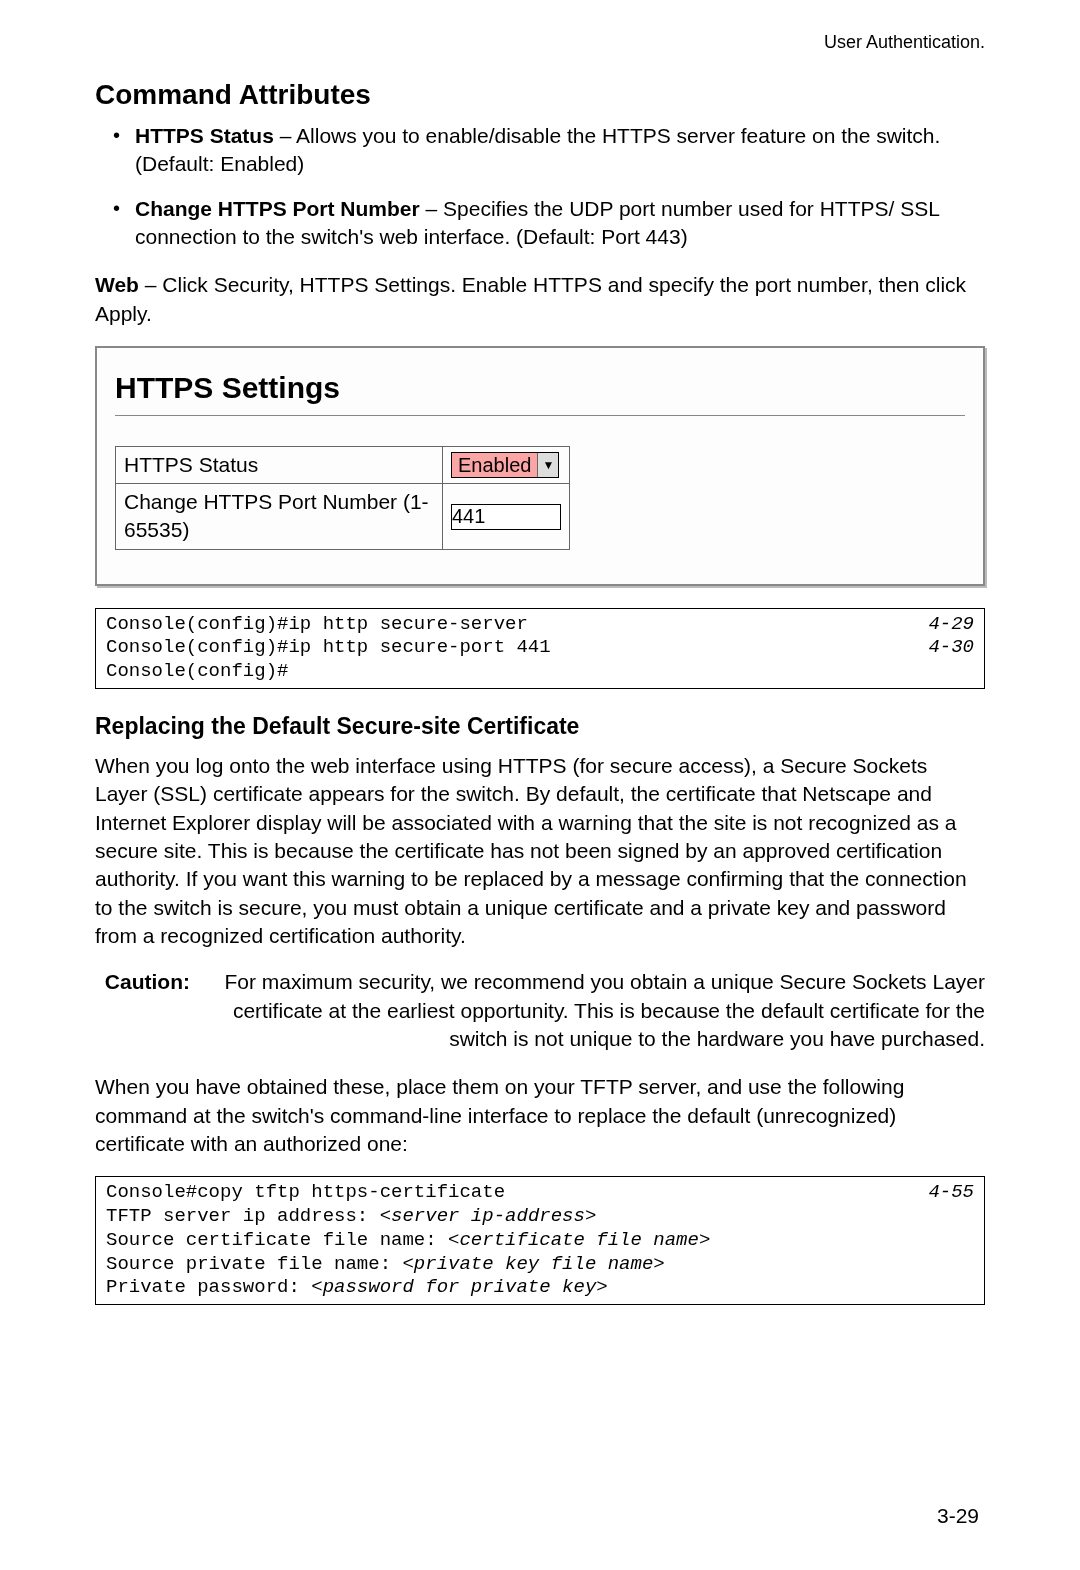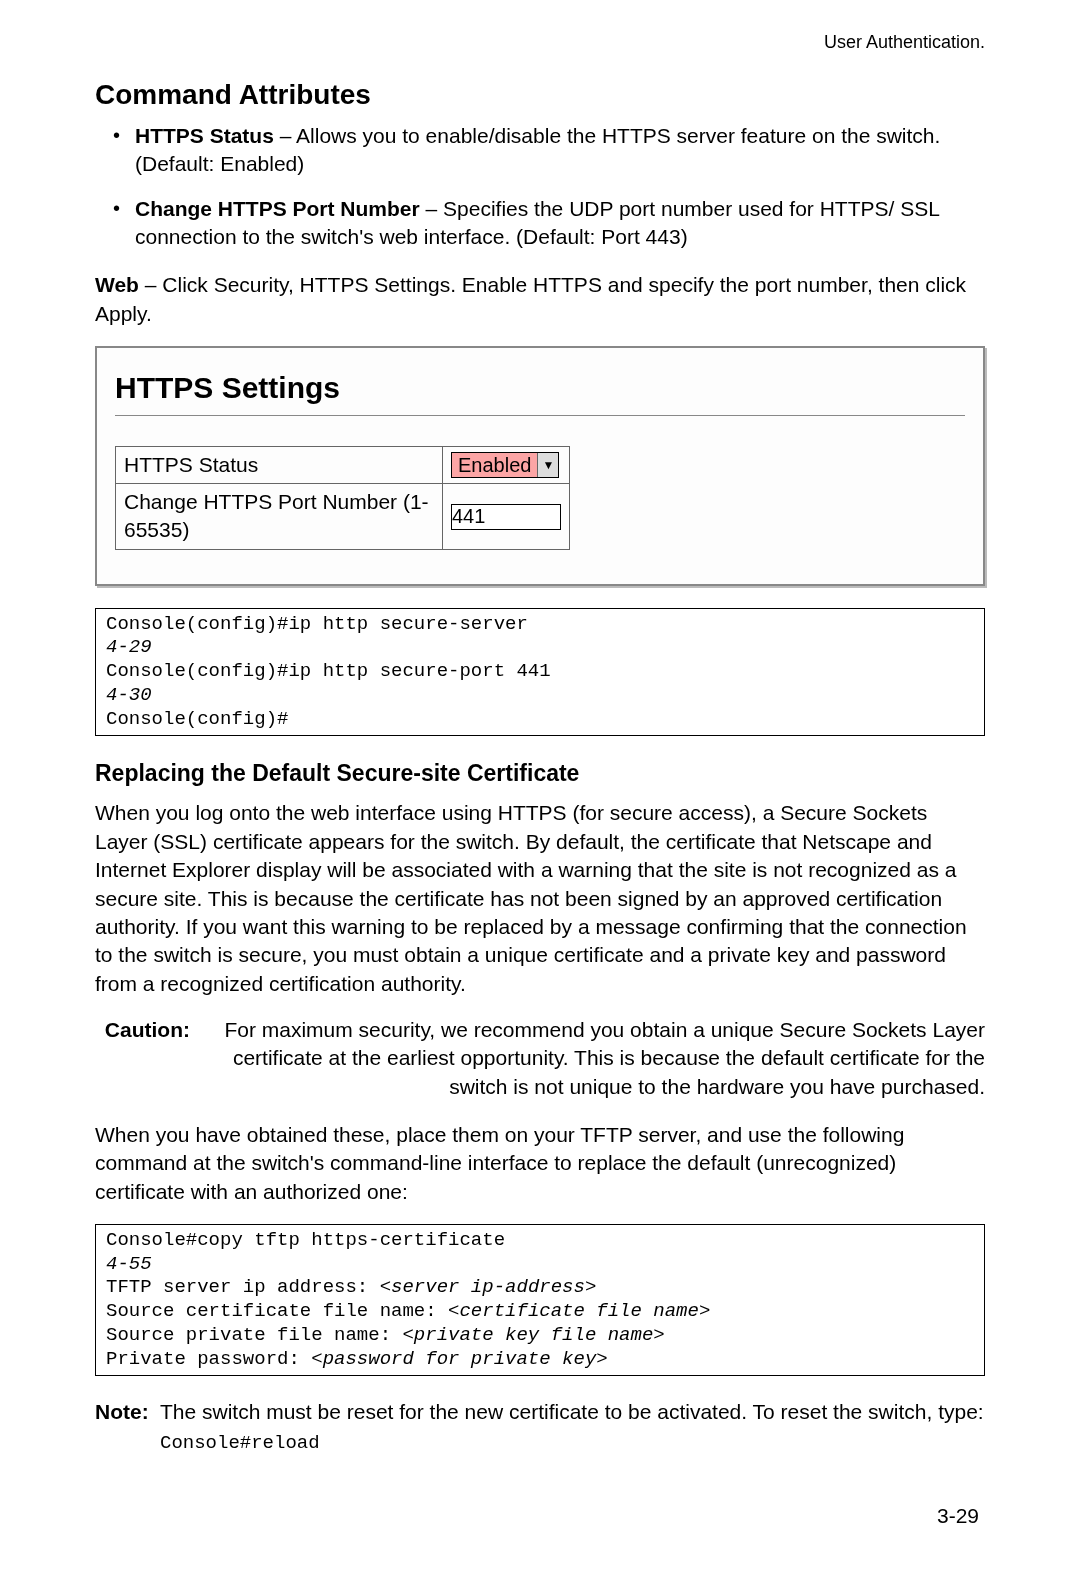--- a/index.html
+++ b/index.html
@@ -113,21 +113,20 @@
     font-family: "Courier New", monospace;
     font-size: 19px;
     padding: 4px 10px;
     margin: 6px 0 22px 0;
     white-space: pre;
     line-height: 1.25;
   }
   .cli-row {
     display: flex;
     justify-content: space-between;
-    flex-direction: column;
   }
   .cli-ref { font-style: italic; }
   .subheading {
     font-weight: bold;
     font-size: 23px;
     margin: 4px 0 10px 0;
   }
   .caution-block {
     display: flex;
     margin: 0 0 20px 0;
@@ -211,22 +210,16 @@
 
   <div class="caution-block">
     <div class="caution-label">Caution:</div>
     <div class="caution-text">For maximum security, we recommend you obtain a unique Secure Sockets Layer certificate at the earliest opportunity. This is because the default certificate for the switch is not unique to the hardware you have purchased.</div>
   </div>
 
   <p class="body">When you have obtained these, place them on your TFTP server, and use the following command at the switch's command-line interface to replace the default (unrecognized) certificate with an authorized one:</p>
 
   <div class="cli-box"><div class="cli-row"><span>Console#copy tftp https-certificate</span><span class="cli-ref">4-55</span></div><div><span>TFTP server ip address: </span><span class="italic">&lt;server ip-address&gt;</span></div><div><span>Source certificate file name: </span><span class="italic">&lt;certificate file name&gt;</span></div><div><span>Source private file name: </span><span class="italic">&lt;private key file name&gt;</span></div><div><span>Private password: </span><span class="italic">&lt;password for private key&gt;</span></div></div>
 
-  <div class="note-block">
-    <div class="note-label">Note:</div>
-    <div class="note-text">
-      <span>The switch must be reset for the new certificate to be activated. To reset the switch, type: </span><span class="mono">Console#reload</span>
-    </div>
-  </div>
 
   <div class="page-num">3-29</div>
 
 </div>
 
 </body></html>

